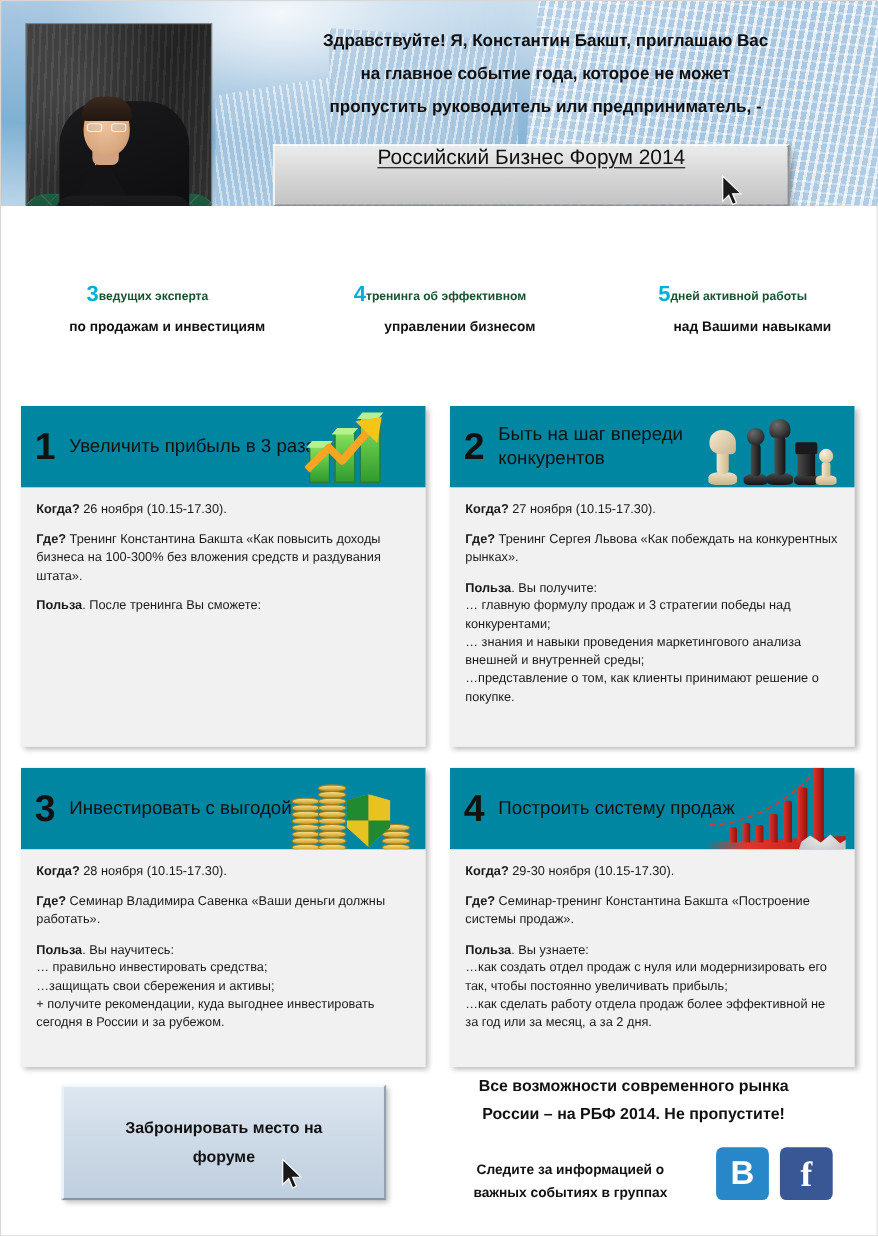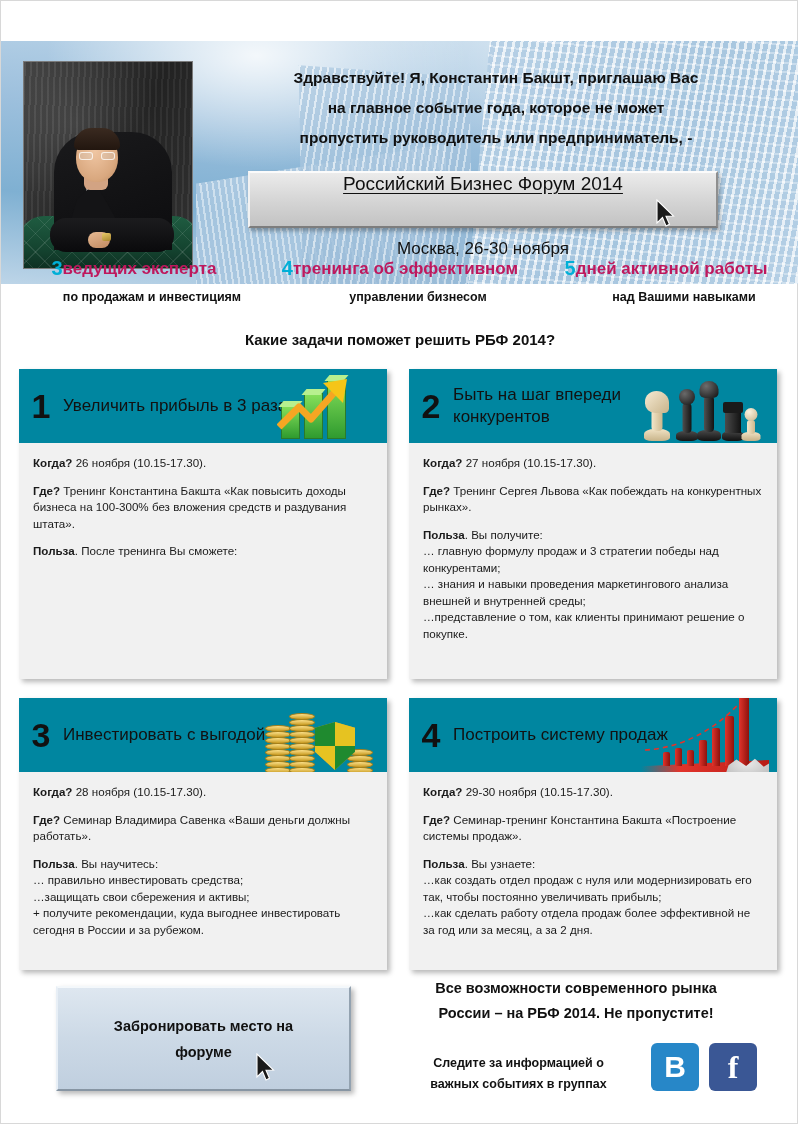--- a/index.html
+++ b/index.html
@@ -18,24 +18,23 @@
     height: 1124px;
     position: relative;
     border: 1px solid #d8d8d8;
     background: #ffffff;
   }
 
   
   .hero {
     position: absolute;
     left: 0; top: 0;
-    width: 798px; height: 243px;
+    width: 798px; height: 186px;
     overflow: hidden;
     background: linear-gradient(170deg, #cfe0ef 0%, #b9d2e6 28%, #8fb6d6 55%, #a9c6de 78%, #cbdceb 100%);
-    margin-top: 40px;
   }
   .hero-sky {
     position: absolute; inset: 0;
     background:
       radial-gradient(ellipse 300px 160px at 32% 6%, rgba(255,255,255,.85), rgba(255,255,255,0) 70%),
       radial-gradient(ellipse 420px 200px at 78% 0%, rgba(255,255,255,.55), rgba(255,255,255,0) 65%),
       linear-gradient(185deg, #c5dbec 0%, #9dc0dd 40%, #7fb0d2 70%, #bdd5e8 100%);
   }
   
   .tower-right {
@@ -200,21 +199,21 @@
   
   .stats {
     position: absolute; left: 0; top: 252px; width: 798px; height: 68px;
     display: flex;
   }
   .stat { flex: 1; text-align: center; padding-top: 4px; }
   .stat-line1 { white-space: nowrap; }
   .stat-num {
     color: #00AFD7; font-size: 20px; font-weight: bold; vertical-align: -1px;
   }
-  .stat-t1 { color: #be185d; font-size: 17px; font-weight: bold; }
+  .stat-t1 { color: #14532d; font-size: 11px; font-weight: bold; }
   .stat-t2 {
     display: block; margin-top: 10px;
     color: #111; font-size: 12.5px; font-weight: bold; white-space: nowrap; padding-left: 36px;
   }
 
   .section-title {
     position: absolute; left: 0; top: 330px; width: 798px;
     text-align: center; font-size: 15px; font-weight: bold; color: #111;
   }
 
@@ -406,21 +405,20 @@
       <span class="stat-t2">управлении бизнесом</span>
     </div>
     <div class="stat">
       <div class="stat-line1">
         <span class="stat-num">5</span><span class="stat-t1">дней активной работы</span>
       </div>
       <span class="stat-t2">над Вашими навыками</span>
     </div>
   </div>
 
-  <div class="section-title">Какие задачи поможет решить РБФ 2014?</div>
 
   <div class="card card-1">
     <div class="card-head">
       <div class="card-num">1</div>
       <div class="card-title">Увеличить прибыль в 3 раза</div>
       <div class="card-art">
         <div class="bars">
           <div class="bar b1">
               <div class="bar-top"></div>
             </div>

